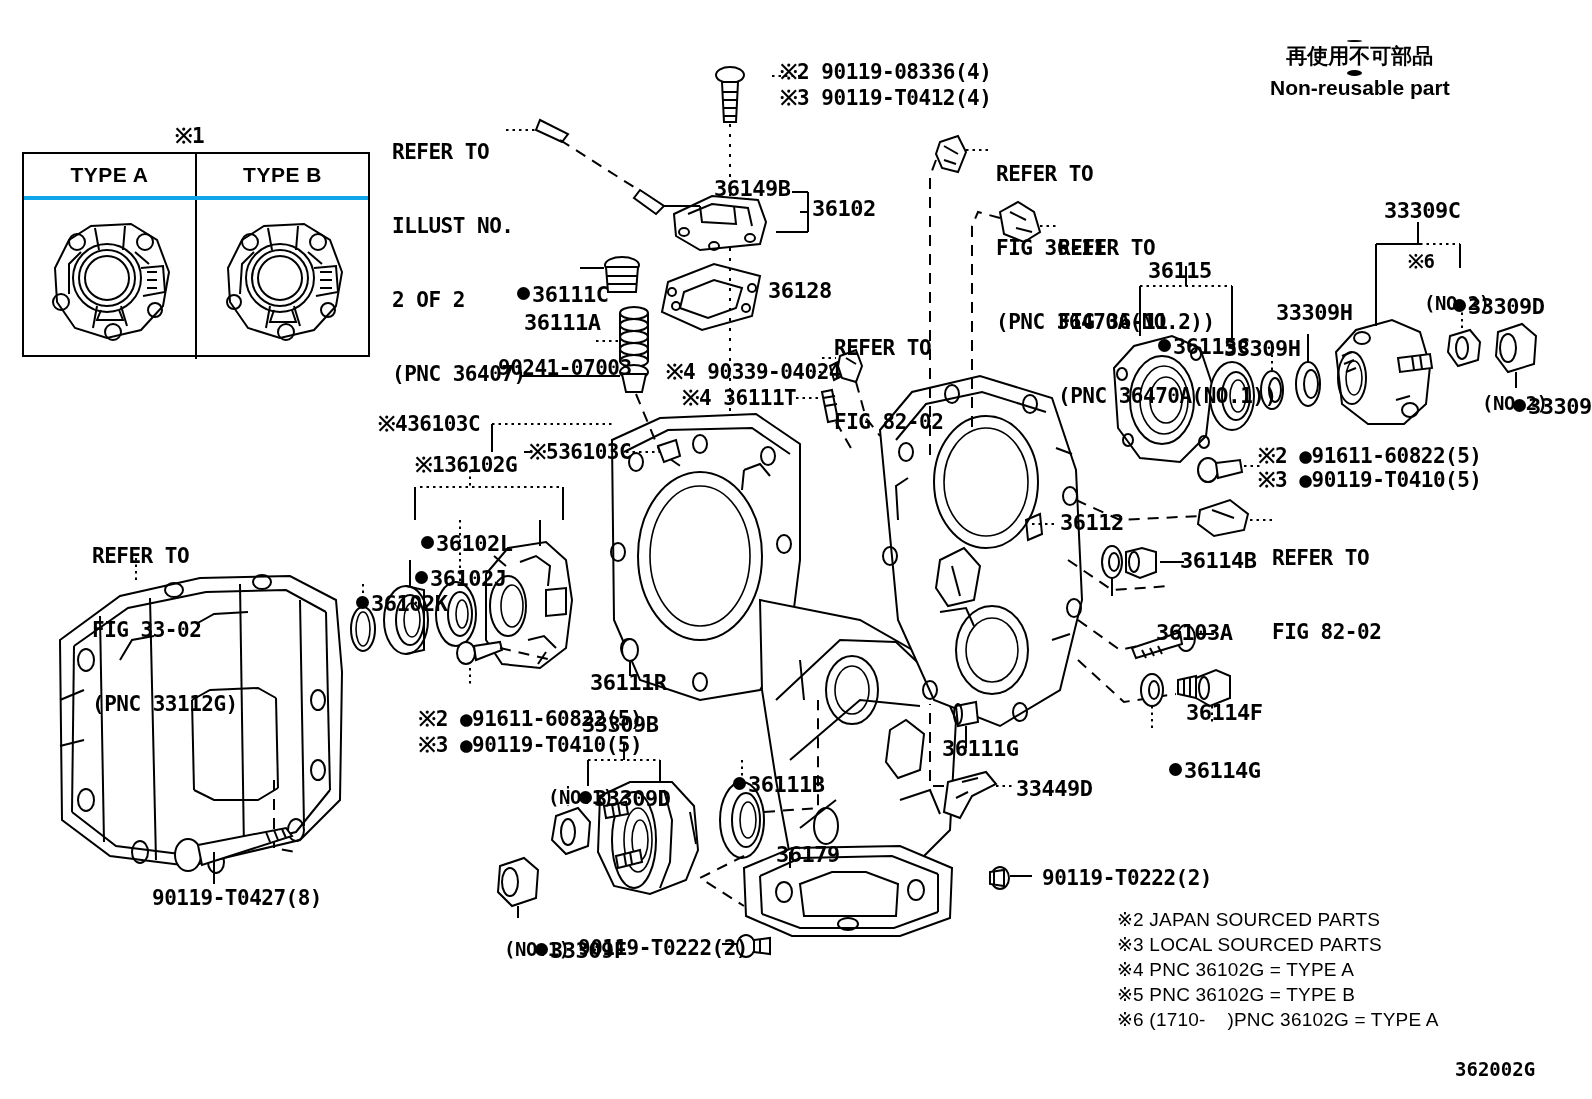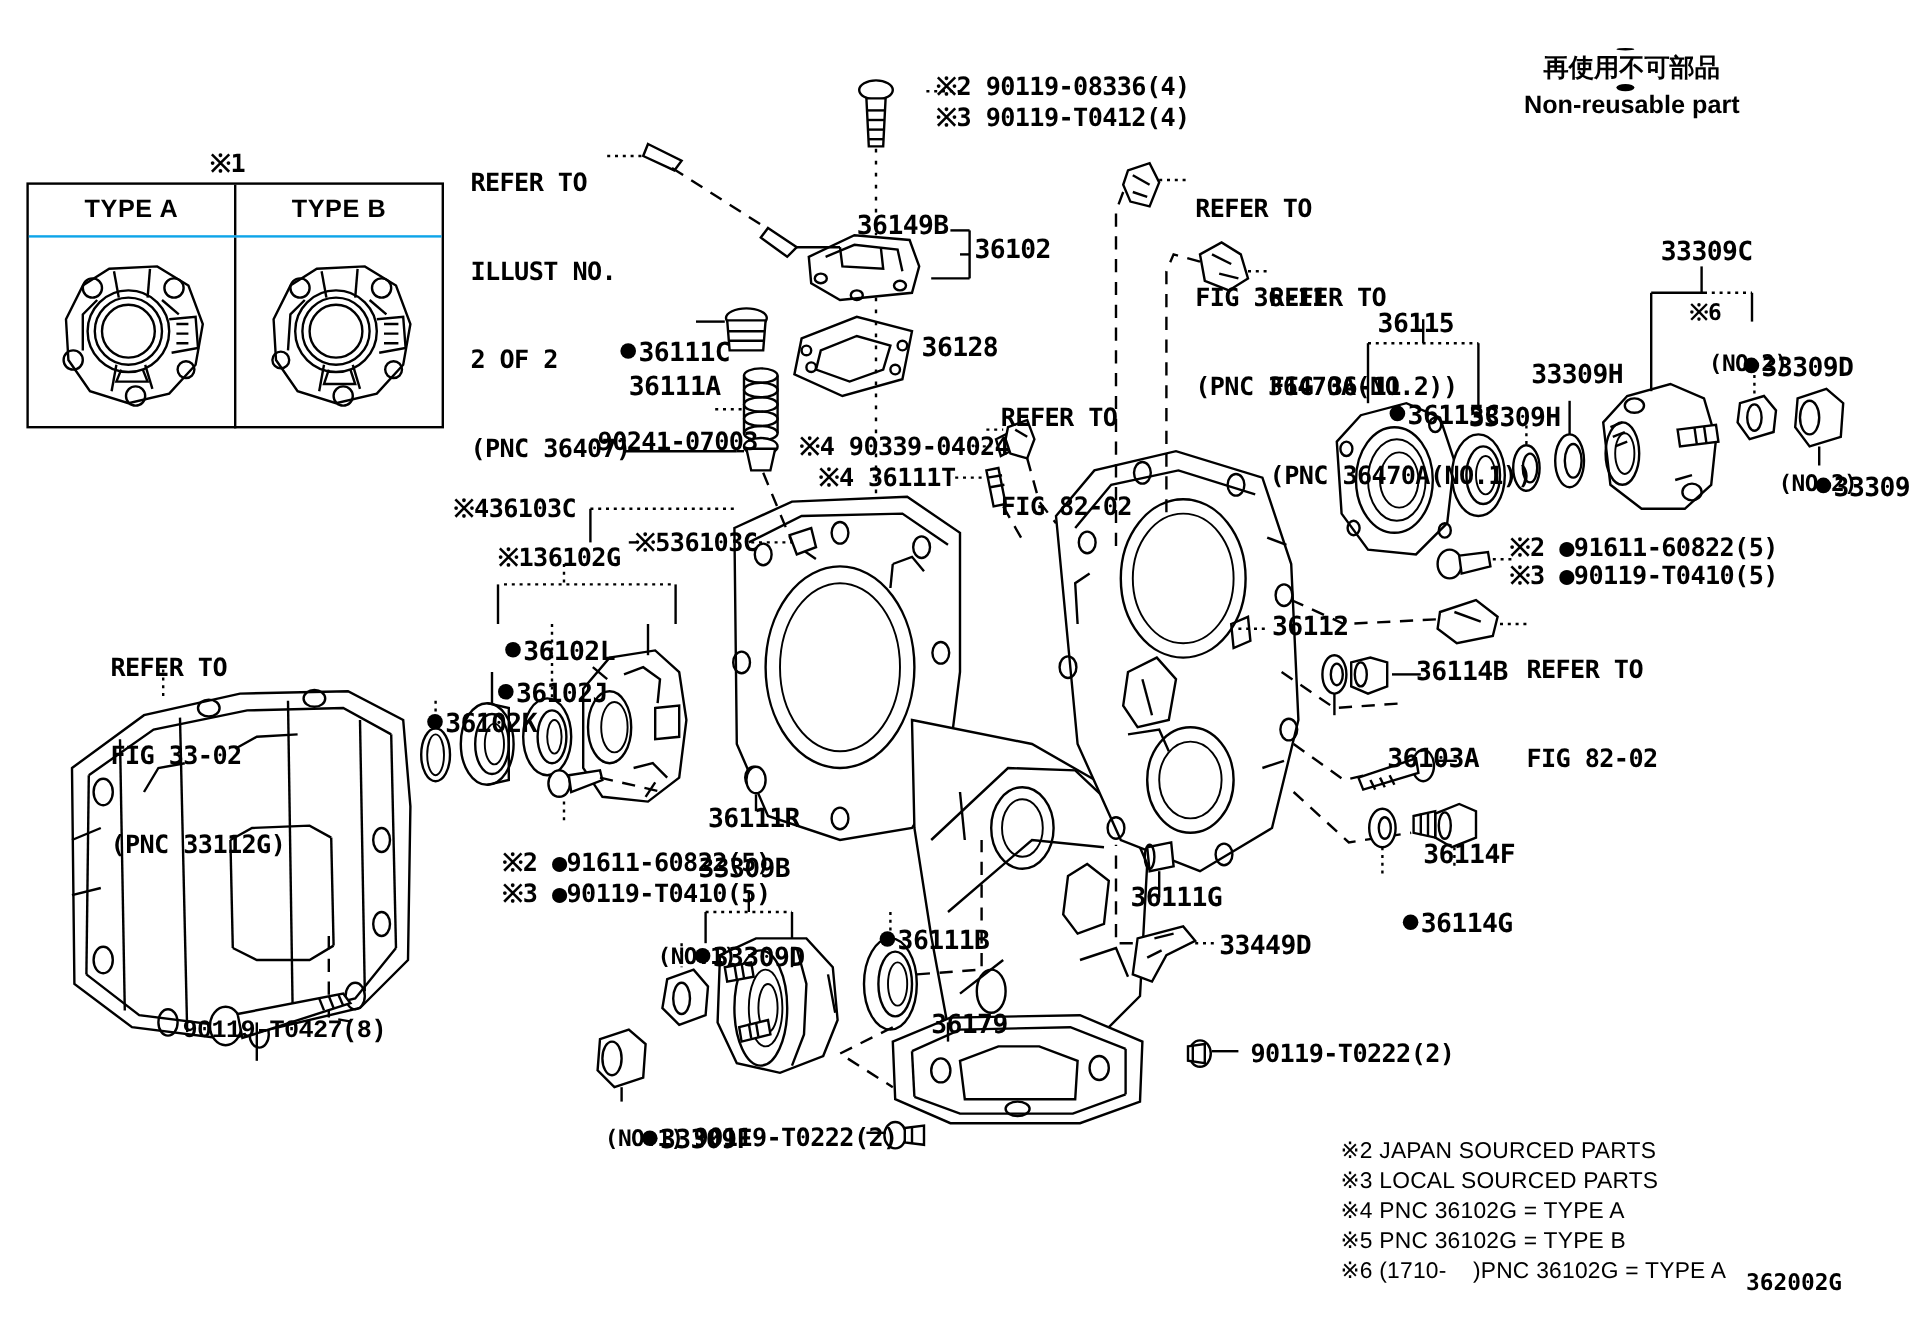--- a/index.html
+++ b/index.html
@@ -25,21 +25,21 @@
     background:#000;vertical-align:0.08em;margin-right:2px;
   }
   .dot-lg{width:15px;height:15px;}
 
   
   #typetable{
     position:absolute;left:22px;top:152px;width:348px;height:205px;
     border:2px solid #000;box-sizing:border-box;
   }
   #typetable .hdr{
-    display:flex;height:42px;border-bottom:2px solid #0ea5e9;
+    display:flex;height:42px;border-bottom:4px solid #0ea5e9;
   }
   #typetable .hdr .cell{
     flex:1;display:flex;align-items:center;justify-content:center;
     font-family:"Liberation Sans","DejaVu Sans",sans-serif;
     font-weight:bold;font-size:21px;letter-spacing:0.5px;
   }
   #typetable .hdr .cell:first-child{border-right:2px solid #000;}
   #typetable .body{display:flex;height:159px;}
   #typetable .body .cell{flex:1;position:relative;}
   #typetable .body .cell:first-child{border-right:2px solid #000;}
@@ -47,21 +47,21 @@
   #typemark{position:absolute;left:175px;top:124px;font-size:21px;}
 
   
   #legend{position:absolute;left:1262px;top:40px;}
   #legend .row{display:flex;align-items:center;height:30px;flex-direction:column;}
   #legend .txt{font-size:21px;font-weight:bold;margin-left:8px;
     font-family:"Liberation Sans","DejaVu Sans",sans-serif;}
   #legend .txt.jp{font-family:"DejaVu Sans",sans-serif;font-size:21px;}
 
   
-  #footnotes{position:absolute;left:1117px;top:908px;margin-top:40px;}
+  #footnotes{position:absolute;left:1117px;top:908px;}
   #footnotes .fn{
     font-family:"Liberation Sans","DejaVu Sans",sans-serif;
     font-size:19px;font-weight:normal;height:25px;white-space:pre;
     letter-spacing:0.2px;
   }
   #diagid{
     position:absolute;left:1455px;top:1058px;font-size:19px;font-weight:bold;
     font-family:"DejaVu Sans Mono","Liberation Mono",monospace;letter-spacing:0px;
   }
 </style>
@@ -727,21 +727,21 @@
     <span class="dot"></span><span>33309F</span>
   </div>
   <div class="lbl s19" style="left:504px;top:938px;">(NO.1)</div>
 
   <div class="lbl s21" style="left:578px;top:936px;">90119-T0222(2)</div>
 
   <div class="lbl s22" style="left:776px;top:842px;">36179</div>
 
   <div class="lbl s21" style="left:1042px;top:866px;">90119-T0222(2)</div>
 
-  <div class="lbl s21" style="left:152px;top:848px;font-family:Liberation Mono, monospace;">90119-T0427(8)</div>
+  <div class="lbl s21" style="left:152px;top:886px;">90119-T0427(8)</div>
 
   <div class="lbl s22" style="left:942px;top:736px;">36111G</div>
 
   <div class="lbl s22" style="left:1016px;top:776px;">33449D</div>
 
   <div class="lbl s22" style="left:1148px;top:258px;">36115</div>
 
   <div class="lbl s22" style="left:1107px;top:308px;">
     <span class="dot"></span><span>36115C</span>
   </div>

